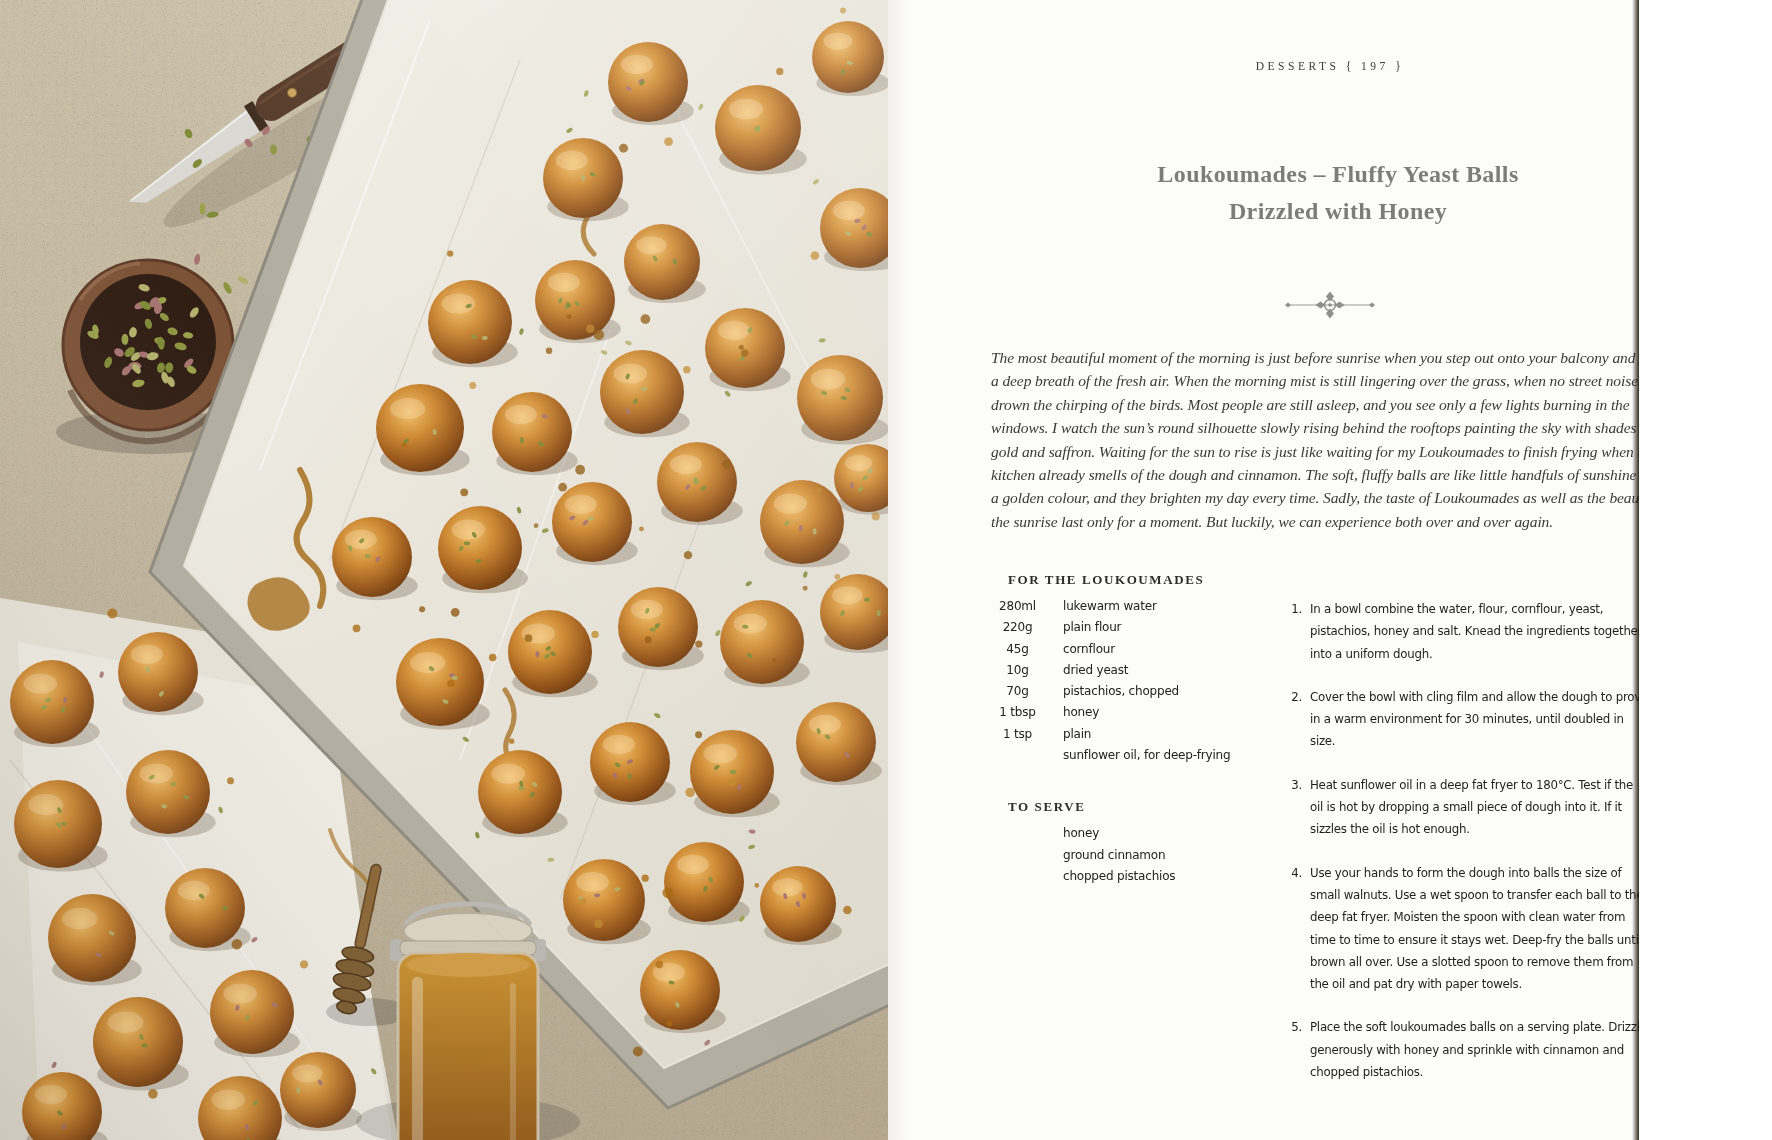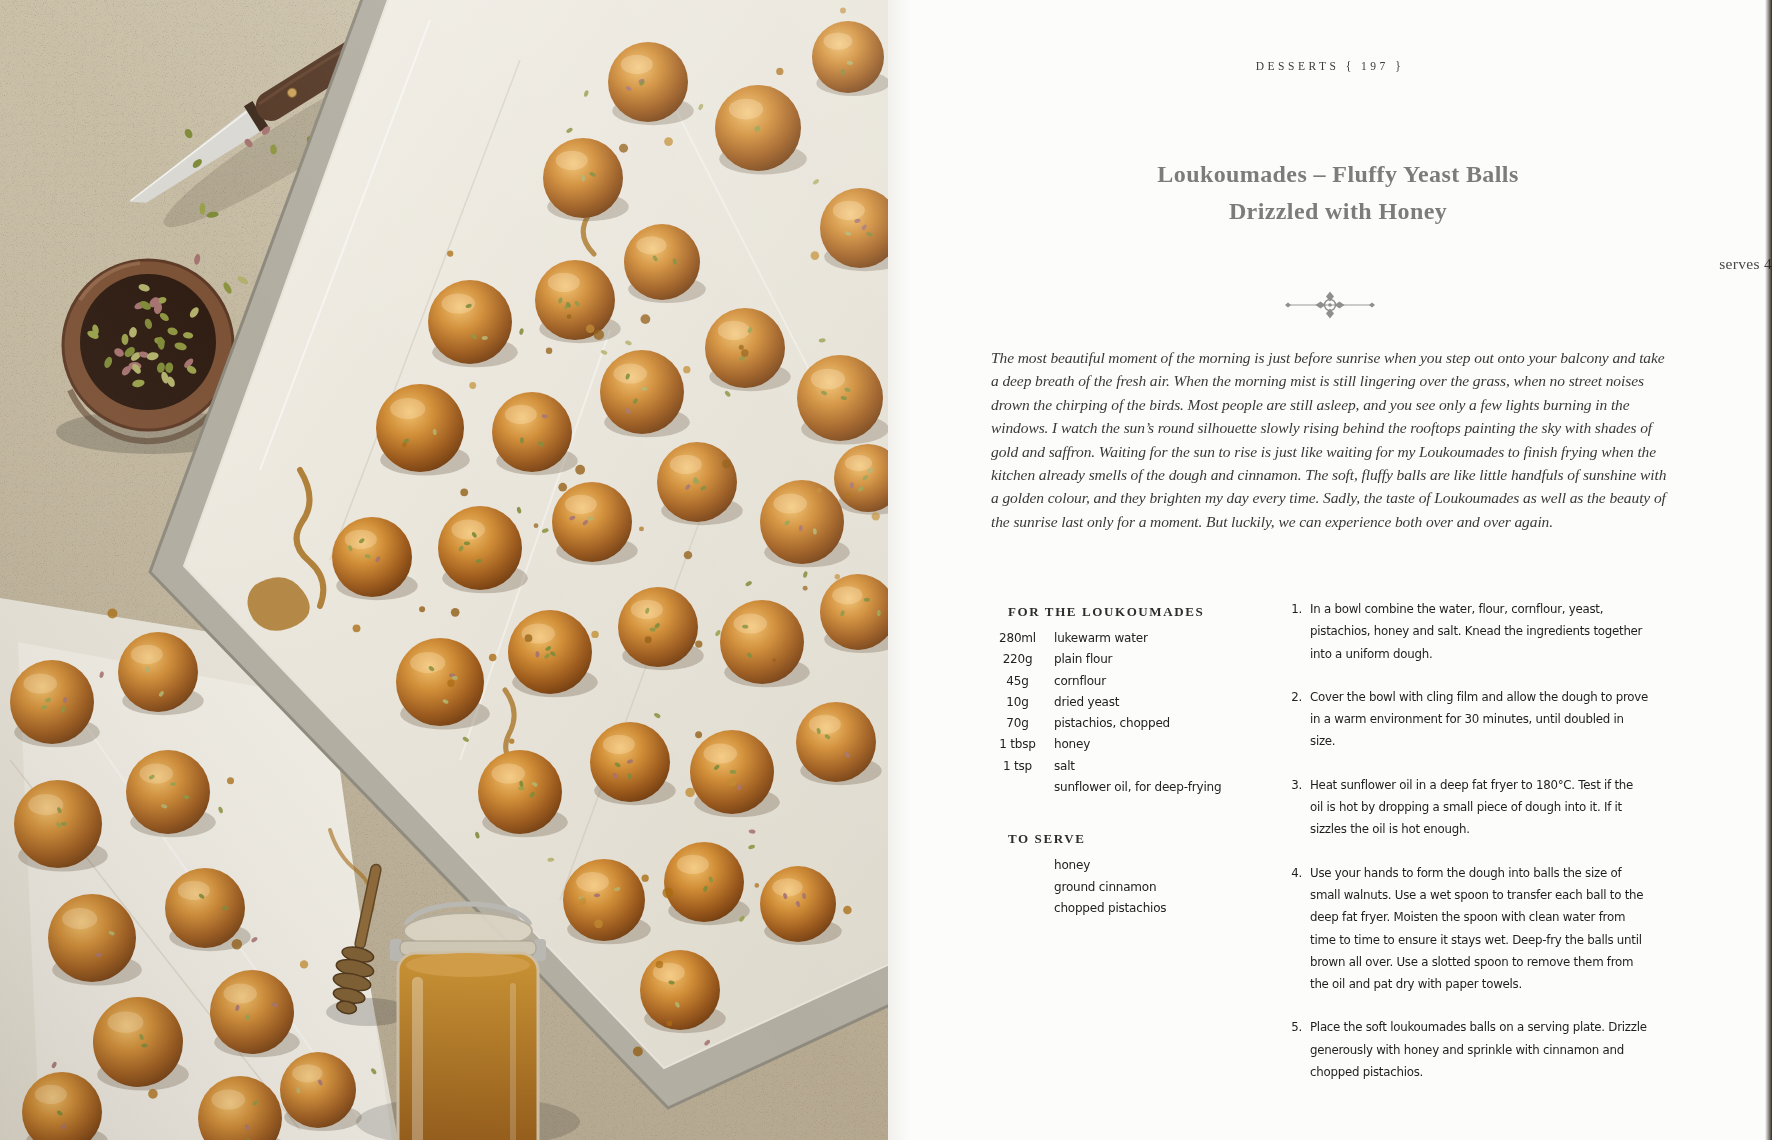--- a/index.html
+++ b/index.html
@@ -1,40 +1,40 @@
 <!DOCTYPE html>
 <html><head>
 <meta charset="utf-8">
 <style>
   html,body{margin:0;padding:0;background:#ffffff;}
-  .spread{position:relative;width:1772px;height:1140px;overflow:hidden;background:#fcfcfa;font-family:"Liberation Serif",serif;}
+  .spread{position:relative;width:1639px;height:1140px;overflow:hidden;background:#fcfcfa;font-family:"Liberation Serif",serif;}
   
   .photo{position:absolute;left:0;top:0;width:888px;height:1140px;overflow:hidden;}
   
   .page{position:absolute;left:888px;top:0;width:884px;height:1140px;background:#fcfcfa;}
   .page::before{content:"";position:absolute;left:0;top:0;width:22px;height:100%;
     background:linear-gradient(to right,rgba(95,80,55,.07),rgba(0,0,0,0));pointer-events:none;}
   .pg-header{position:absolute;top:60px;left:0;width:100%;text-align:center;
     font-size:11.5px;letter-spacing:3.5px;color:#3b3b3b;}
   .title{position:absolute;top:148px;left:0;width:100%;margin:8px;text-align:center;
     font-weight:700;color:#7c7c7c;font-size:24px;line-height:37px;letter-spacing:.4px;}
   .title span{display:block;}
   .serves{position:absolute;top:255px;left:0;width:100%;text-align:right;
     font-size:15.5px;color:#474747;letter-spacing:.3px;}
   .ornament{position:absolute;top:289px;left:50%;transform:translateX(-50%);}
   .intro{position:absolute;top:346px;left:50%;transform:translateX(-50%);width:678px;
     margin:0;font-size:15.5px;line-height:23.4px;color:#393939;letter-spacing:-.1px;font-style:italic;}
-  .ingredients{position:absolute;left:102px;top:604px;width:290px;
+  .ingredients{position:absolute;left:102px;top:572px;width:290px;
     font-family:"DejaVu Sans",sans-serif;font-size:12px;color:#222;}
   .ing-head{font-family:"Liberation Serif",serif;font-weight:bold;font-size:13px;
     letter-spacing:1.6px;color:#2d2d2d;margin:0 0 8px 18px;}
   .serve-head{margin-top:33px;}
   .ing-row{display:flex;line-height:21.3px;letter-spacing:-.2px;}
   .ing-row .qty{flex:0 0 55px;text-align:center;margin-right:9px;white-space:nowrap;}
-  .ing-row .nm{flex:1;}
+  .ing-row .nm{flex:1;margin-left:9px;}
   .steps{position:absolute;left:398px;top:598px;width:362px;
     font-family:"DejaVu Sans",sans-serif;font-size:11.8px;line-height:22.3px;
     color:#1e1e1e;letter-spacing:-.25px;}
   .step{display:flex;margin-bottom:21px;}
   .step .num{flex:0 0 16px;text-align:right;margin-right:8px;}
   .step .txt{flex:1;}
   .edge{position:absolute;right:0;top:0;width:7px;height:1140px;z-index:5;
     background:linear-gradient(to right,rgba(45,34,18,0),rgba(28,21,10,.9));}
 </style>
 </head>
@@ -623,21 +623,21 @@
       <div class="ing-row">
           <span class="qty">70g</span>
           <span class="nm">pistachios, chopped</span>
         </div>
       <div class="ing-row">
           <span class="qty">1 tbsp</span>
           <span class="nm">honey</span>
         </div>
       <div class="ing-row">
           <span class="qty">1 tsp</span>
-          <span class="nm">salt</span>
+          <span class="nm">plain</span>
         </div>
       <div class="ing-row">
           <span class="qty"></span>
           <span class="nm">sunflower oil, for deep-frying</span>
         </div>
 
       <div class="ing-head serve-head">TO SERVE</div>
       <div class="ing-row">
           <span class="qty"></span>
           <span class="nm">honey</span>

